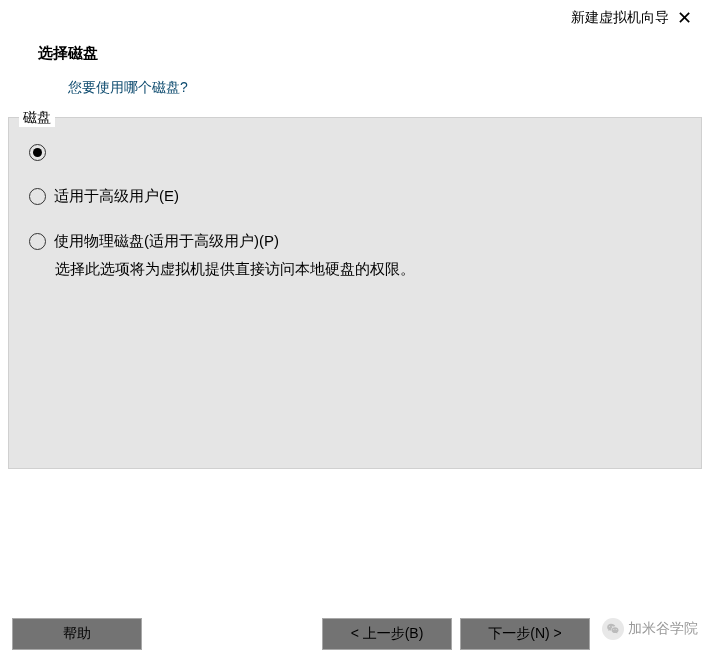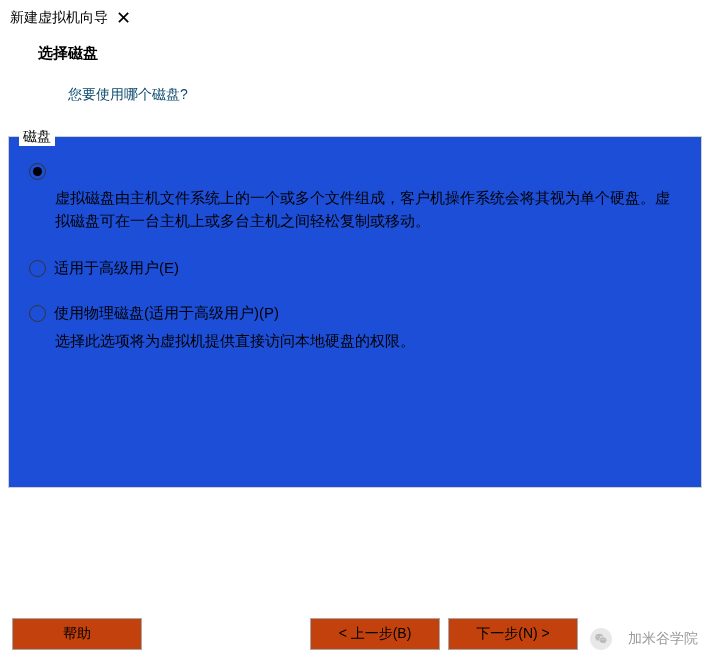--- a/index.html
+++ b/index.html
@@ -10,21 +10,21 @@
     body {
       font-family: "Microsoft YaHei", "SimSun", sans-serif;
       background: #ffffff;
       width: 710px;
       height: 662px;
       position: relative;
       overflow: hidden;
     }
     .titlebar {
       display: flex;
-      justify-content: flex-start;
+      justify-content: flex-end;
       align-items: center;
       padding: 8px 10px 6px 10px;
       height: 34px;
     }
     .titlebar-title {
       font-size: 14px;
       color: #000;
     }
     .close-btn {
       font-size: 18px;
@@ -33,31 +33,31 @@
       color: #000;
       font-weight: 300;
     }
     .header-section {
       padding: 10px 0 20px 38px;
     }
     .header-title {
       font-size: 15px;
       font-weight: bold;
       color: #000;
-      margin-bottom: 23px;
+      margin-bottom: 16px;
     }
     .header-subtitle {
       font-size: 14px;
       color: #0c4a6e;
       padding-left: 30px;
     }
     .main-panel {
-      margin: 12px 8px;
+      margin: 0 8px;
       border: 1px solid #d0d0d0;
-      background: #1d4ed8;
+      background: #e5e5e5;
       position: relative;
       height: 352px;
     }
     .fieldset-label {
       position: absolute;
       top: -9px;
       left: 10px;
       background: #fff;
       padding: 0 4px;
       font-size: 14px;
@@ -113,45 +113,45 @@
       padding: 0 12px;
       display: flex;
       align-items: center;
       justify-content: space-between;
     }
     .button-bar-left {
       display: flex;
     }
     .button-bar-right {
       display: flex;
-      align-items: flex-end;
+      align-items: flex-start;
       gap: 8px;
     }
     .btn {
-      background: #c2410c;
+      background: #737373;
       border: 1px solid #a8a8a8;
       font-size: 14px;
       color: #000;
       height: 32px;
       display: flex;
       align-items: center;
       justify-content: center;
       cursor: pointer;
       font-family: inherit;
     }
     .btn-help {
       width: 130px;
     }
     .btn-nav {
       width: 130px;
     }
     .watermark {
       display: flex;
       align-items: center;
-      gap: 16px;
+      gap: 4px;
       color: #999;
       font-size: 14px;
       margin-left: 4px;
     }
     .watermark-icon {
       width: 22px;
       height: 22px;
       border-radius: 50%;
       background: #e8e8e8;
       display: flex;
@@ -175,21 +175,20 @@
 </div>
 
 <div class="main-panel">
   <span class="fieldset-label">磁盘</span>
   <div class="options-container">
 
     <div class="radio-option">
       <div class="radio-row">
         <span class="radio-circle selected"></span>
       </div>
-      <div class="radio-description">虚拟磁盘由主机文件系统上的一个或多个文件组成，客户机操作系统会将其视为单个硬盘。虚拟磁盘可在一台主机上或多台主机之间轻松复制或移动。</div>
     </div>
 
     <div class="radio-option">
       <div class="radio-row">
         <span class="radio-circle"></span>
         <span class="radio-label">适用于高级用户(E)</span>
       </div>
     </div>
 
     <div class="radio-option">

